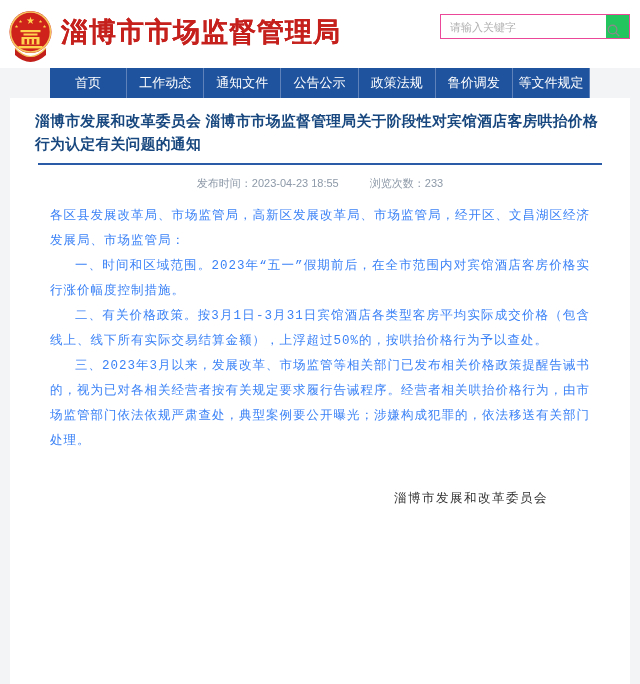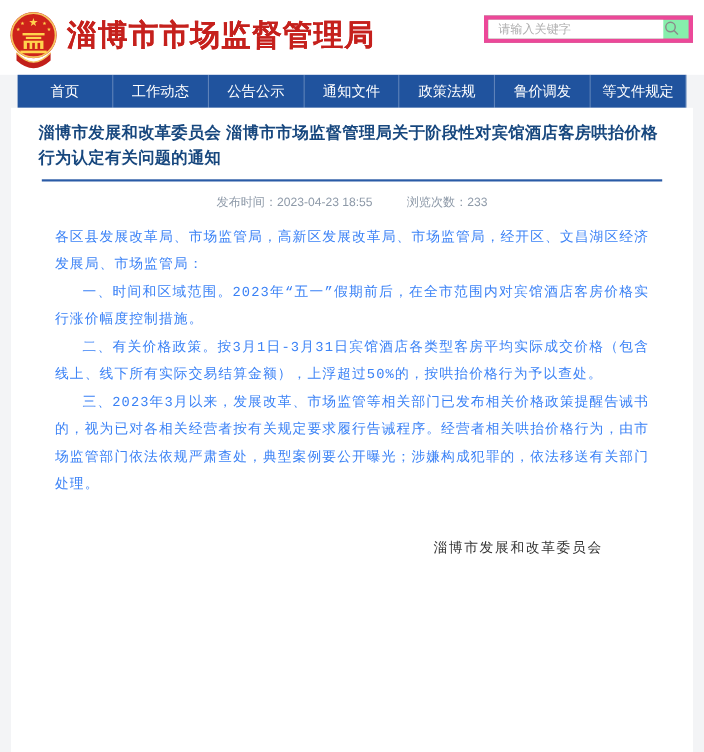--- a/index.html
+++ b/index.html
@@ -33,40 +33,40 @@
     margin-left: 8px;
     margin-top: -4px;
     text-shadow: 0 0 0.5px #c5201c;
   }
   .search-box {
     position: absolute;
     right: 2px;
     top: 14px;
     width: 190px;
     height: 25px;
-    border: 4px solid #ec4899;
-    background: #86efac;
+    border: 1px solid #ec4899;
+    background: #22c55e;
     display: flex;
-    align-items: flex-start;
+    align-items: flex-end;
   }
   .search-box input {
     border: 0;
     outline: none;
     flex: 1;
     height: 100%;
     padding: 0 6px 0 9px;
     font-size: 11px;
     color: #666;
     font-family: "Liberation Sans", sans-serif;
   }
   .search-box input::placeholder { color: #b0b0b0; }
   .search-icon { width: 15px; height: 15px; margin-right: 8px; cursor: pointer; flex: 0 0 auto; }
   
   .main-nav {
-    width: 608px;
+    width: 540px;
     margin: 0 auto;
     height: 30px;
     background: var(--nav-blue, #20539e);
     display: flex;
   }
   .nav-item {
     flex: 1;
     display: flex;
     align-items: center;
     justify-content: center;
@@ -156,22 +156,22 @@
         <circle cx="7" cy="7" r="4.6" fill="none" stroke="#8a8a8a" stroke-width="1.4"></circle>
         <line x1="10.4" y1="10.4" x2="14.2" y2="14.2" stroke="#8a8a8a" stroke-width="1.4"></line>
       </svg>
     </div>
   </div>
 </header>
 
 <nav class="main-nav" id="nav-list">
     <div class="nav-item">首页</div>
     <div class="nav-item">工作动态</div>
+    <div class="nav-item">通知文件</div>
     <div class="nav-item">公告公示</div>
-    <div class="nav-item">通知文件</div>
     <div class="nav-item">政策法规</div>
     <div class="nav-item">鲁价调发</div>
     <div class="nav-item">等文件规定</div>
   </nav>
 
 <main class="content">
   <h1 class="article-title">淄博市发展和改革委员会 淄博市市场监督管理局关于阶段性对宾馆酒店客房哄抬价格行为认定有关问题的通知</h1>
   <div class="title-rule"></div>
   <div class="article-meta">
     <span class="meta-item">发布时间：2023-04-23 18:55</span>

